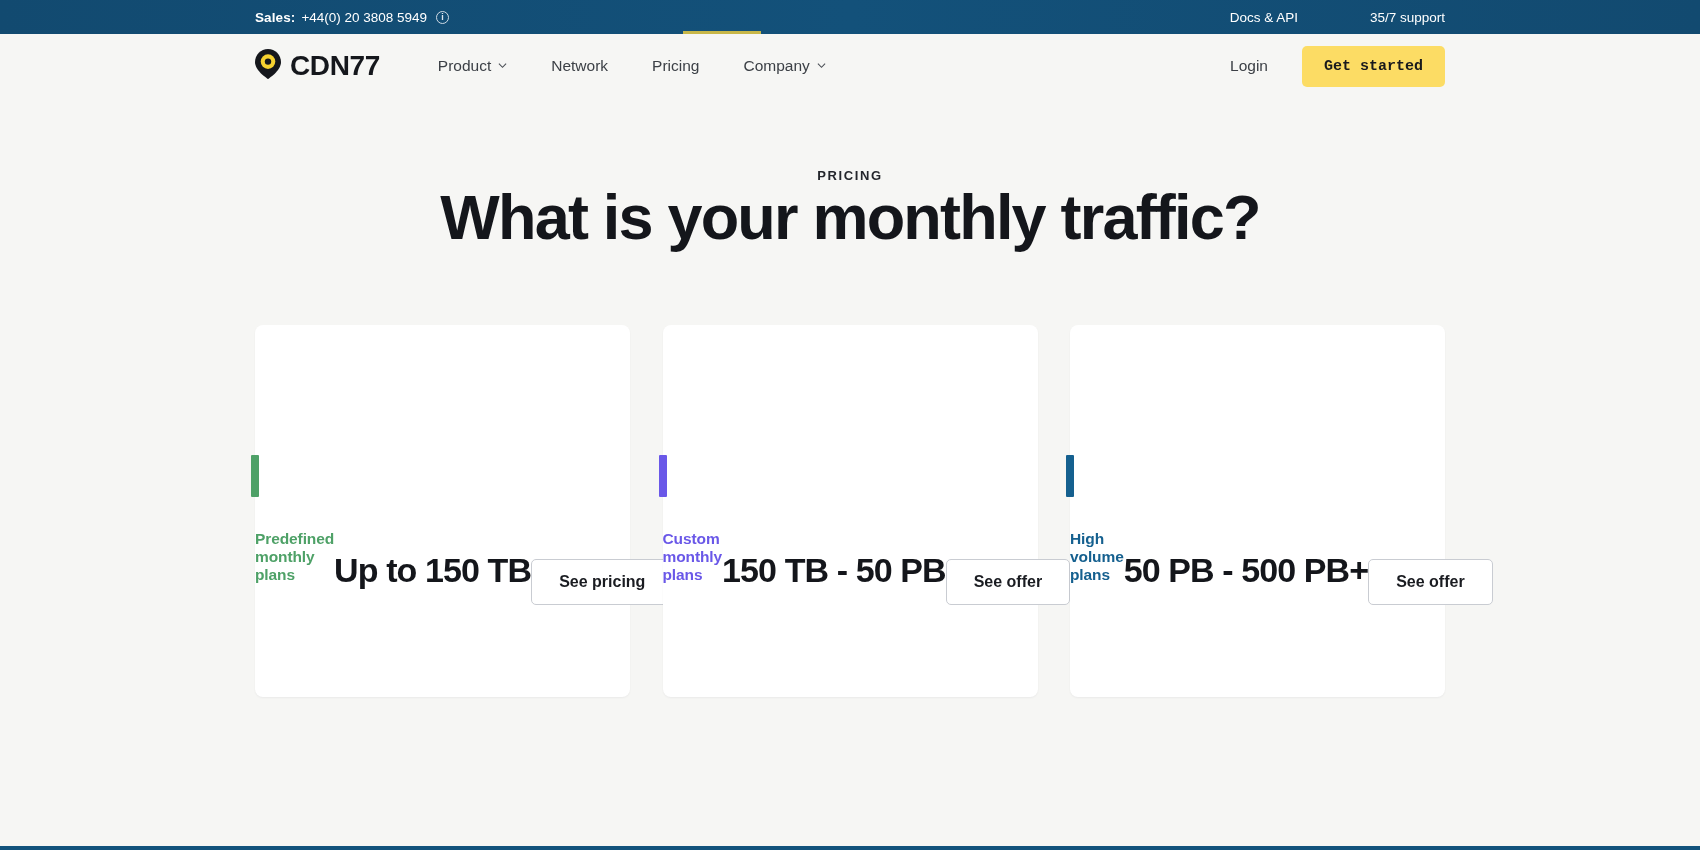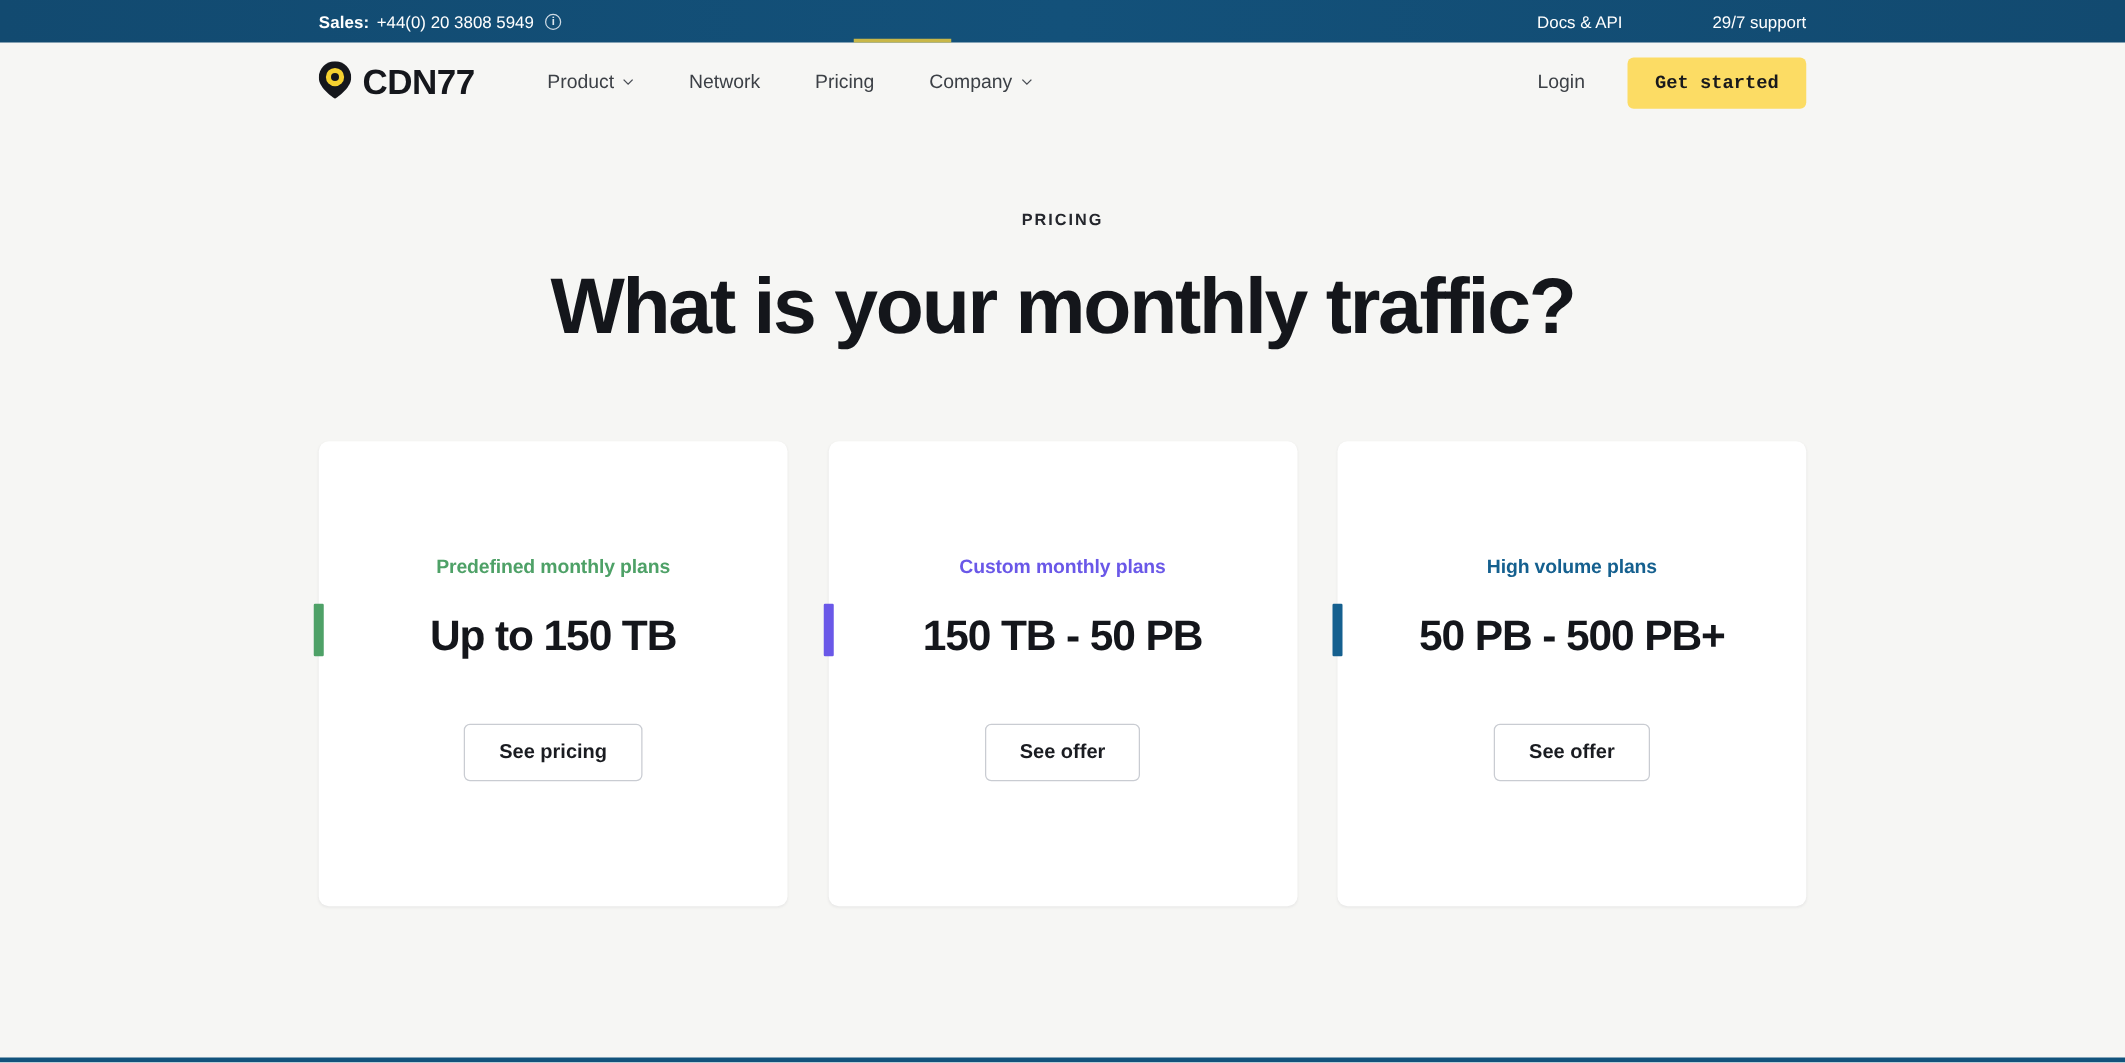--- a/index.html
+++ b/index.html
@@ -199,21 +199,20 @@
 
   .eyebrow {
     font-size: 13px;
     font-weight: bold;
     letter-spacing: 1.6px;
     color: #24262c;
     text-transform: uppercase;
   }
 
   .hero-title {
-    margin-top: 28px;
     font-size: 63px;
     line-height: 1.08;
     font-weight: bold;
     letter-spacing: -1.8px;
     color: #14161b;
   }
 
   
   .cards {
     margin: 74px auto 0;
@@ -223,21 +222,21 @@
   }
 
   .card {
     position: relative;
     width: 375px;
     height: 372px;
     background: #ffffff;
     border-radius: 8px;
     box-shadow: 0 1px 2px rgba(20,25,40,.05);
     display: flex;
-    flex-direction: column;
+    flex-direction: row;
     align-items: center;
     padding-top: 92px;
   }
 
   .card-accent {
     position: absolute;
     left: -4px;
     top: 130px;
     width: 8px;
     height: 42px;
@@ -290,21 +289,21 @@
 
   <div class="topbar" style="background-image: linear-gradient(90deg, rgb(18, 74, 112) 0%, rgb(19, 81, 122) 50%, rgb(18, 74, 112) 100%);">
     <div class="topbar-inner">
       <div class="topbar-left">
         <span class="sales-label">Sales:</span>
         <span class="sales-number">+44(0) 20 3808 5949</span>
         <span class="info-icon">i</span>
       </div>
       <div class="topbar-right">
         <a class="topbar-link" href="#">Docs &amp; API</a>
-        <a class="topbar-link" href="#">29/7 support</a>
+        <a class="topbar-link" href="#">35/7 support</a>
       </div>
     </div>
     <div class="topbar-accent" style="background: rgb(233, 201, 63);"></div>
   </div>
 
   <div class="nav">
     <div class="nav-inner">
       <a class="brand" href="#">
         <span>
           <svg width="26" height="30" viewBox="0 0 26 30">

